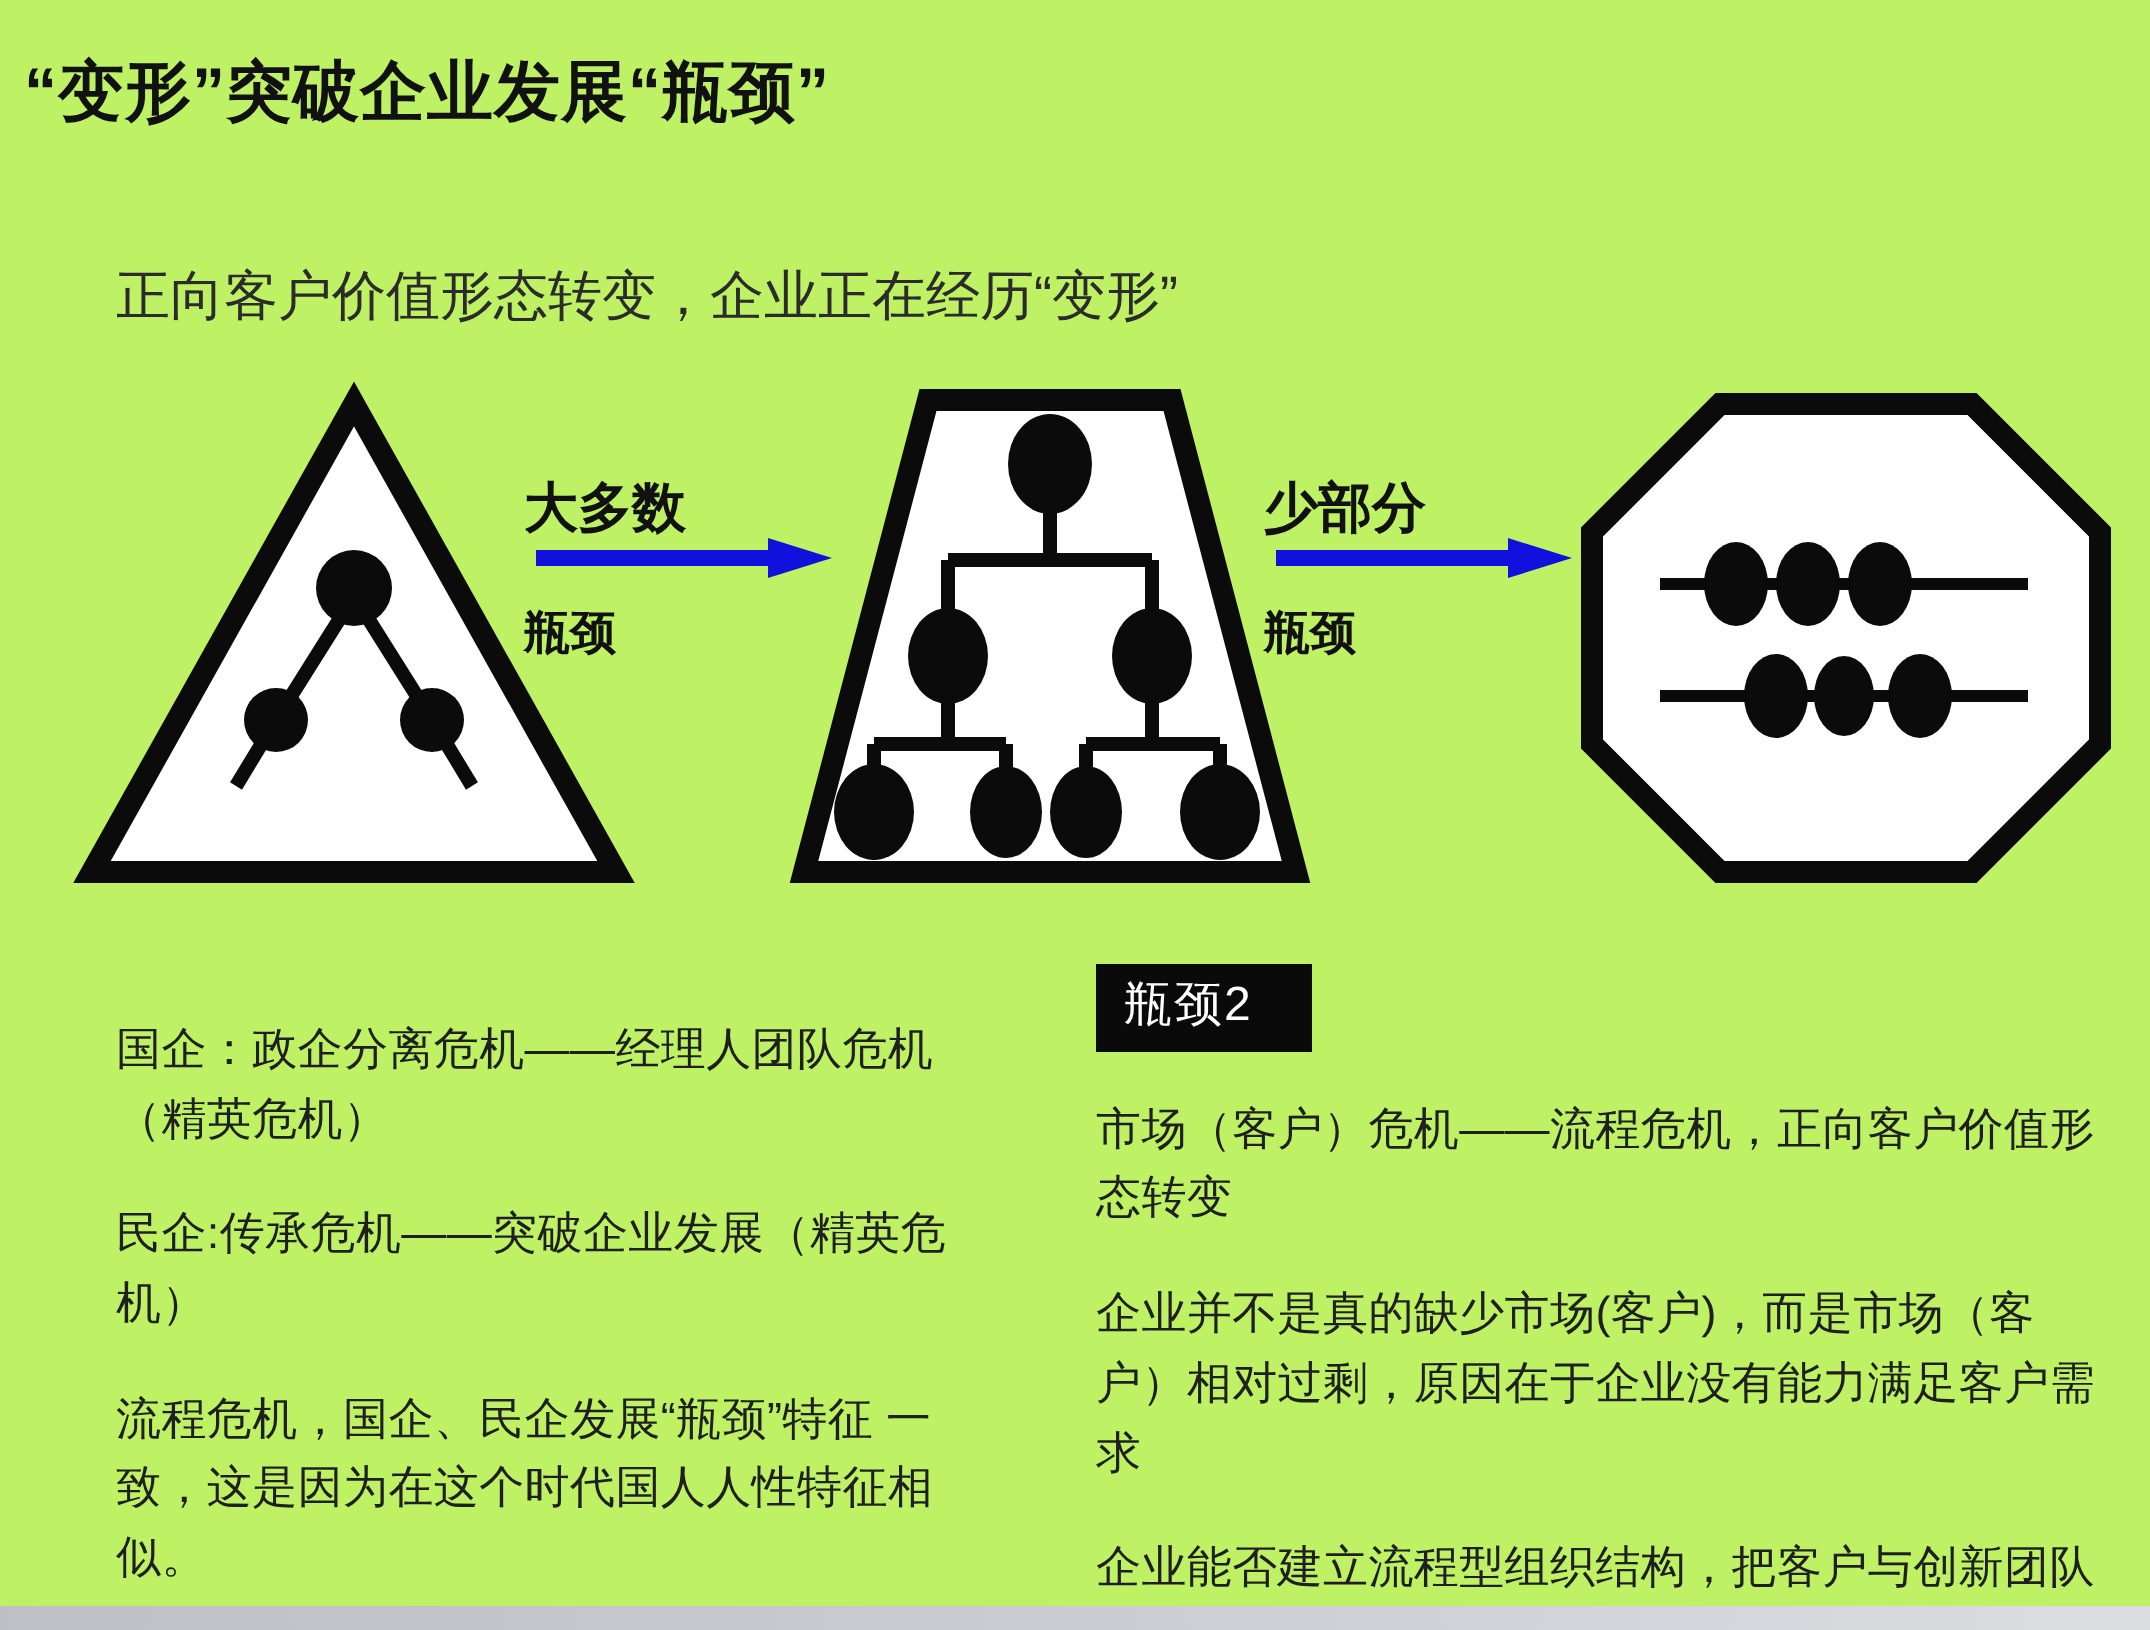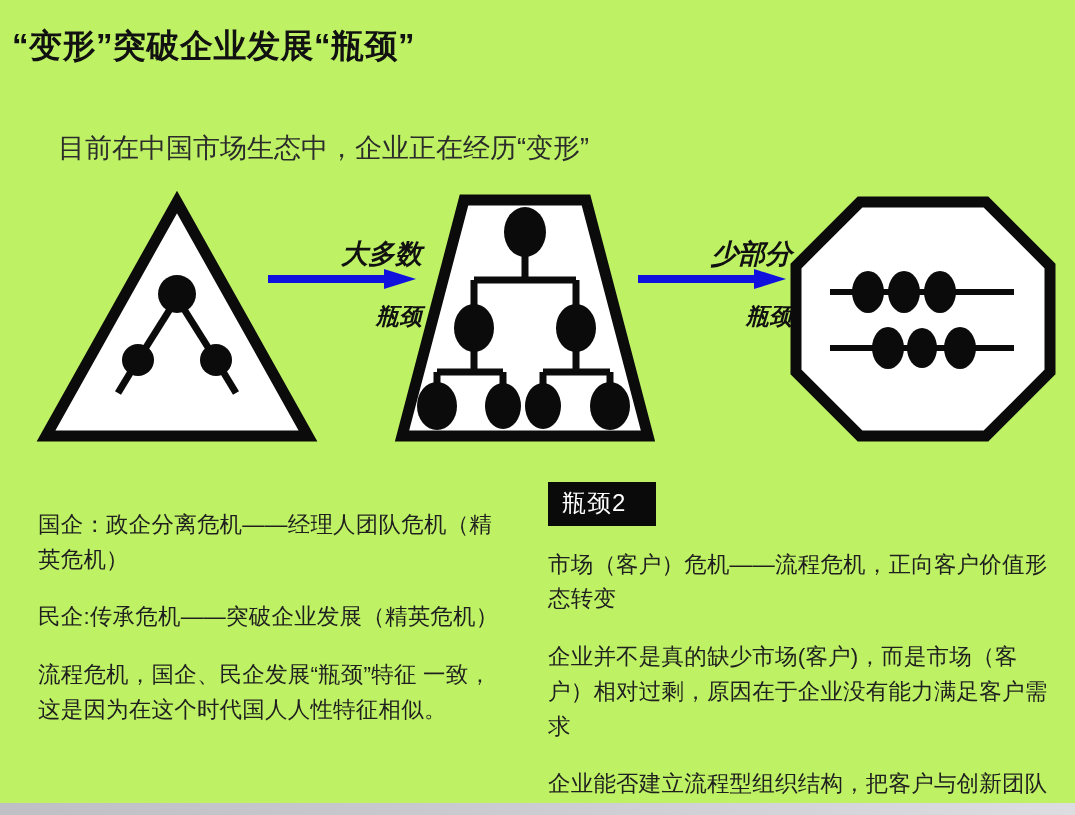--- a/index.html
+++ b/index.html
@@ -63,22 +63,21 @@
 
   #shape-triangle  { left: 34px;  width: 286px; }
   #shape-trapezoid { left: 388px; width: 270px; }
   #shape-octagon   { left: 782px; width: 282px; }
 
   
   .arrow-group {
     position: absolute;
     top: 52px;
     width: 160px;
-    text-align: right;
-    font-style: italic;
+    text-align: left;
   }
   #arrow-group-1 { left: 262px; }
   #arrow-group-2 { left: 632px; }
 
   .arrow-caption-top {
     font-size: 27px;
     font-weight: 700;
     color: #111111;
     line-height: 1.05;
     white-space: nowrap;
@@ -121,21 +120,21 @@
     margin: 0;
     padding: 0;
     list-style: none;
   }
   .body-para {
     font-size: 22.5px;
     line-height: 1.55;
     color: #1f1f1f;
     letter-spacing: 0.2px;
   }
-  #col-left  .body-para { margin-top: 22px; }
+  #col-left  .body-para { margin-top: 22px; margin-left: 20px; }
   #col-right .body-para { }
   #col-left  .body-para:first-child { margin-top: 26px; }
   #col-right .body-para:first-child { margin-top: 22px; }
 
   
   .bottom-strip {
     position: absolute;
     left: 0;
     bottom: 0;
     width: 1075px;
@@ -143,21 +142,21 @@
     background: linear-gradient(to right, #bfc0c6 0%, #c7c8ce 35%, #d2d3d8 70%, #dcdde1 100%);
   }
 </style>
 </head>
 <body>
 
 <div id="slide">
 
   <div class="slide-title">“变形”突破企业发展“瓶颈”</div>
 
-  <div class="slide-subtitle">目前在中国市场生态中，企业正在经历“变形”</div>
+  <div class="slide-subtitle">正向客户价值形态转变，企业正在经历“变形”</div>
 
   <div class="diagram-band">
 
     <div class="shape-box" id="shape-triangle">
       <svg width="286" height="262" viewBox="0 0 286 262" aria-hidden="true">
         <polygon points="143,14 274,248 12,248" fill="#ffffff" stroke="#0b0b0b" stroke-width="11" stroke-linejoin="miter"></polygon>
 
         <line x1="143" y1="110" x2="104" y2="172" stroke="#0b0b0b" stroke-width="7"></line>
         <line x1="143" y1="110" x2="182" y2="172" stroke="#0b0b0b" stroke-width="7"></line>
         <line x1="104" y1="172" x2="84" y2="205" stroke="#0b0b0b" stroke-width="7"></line>

